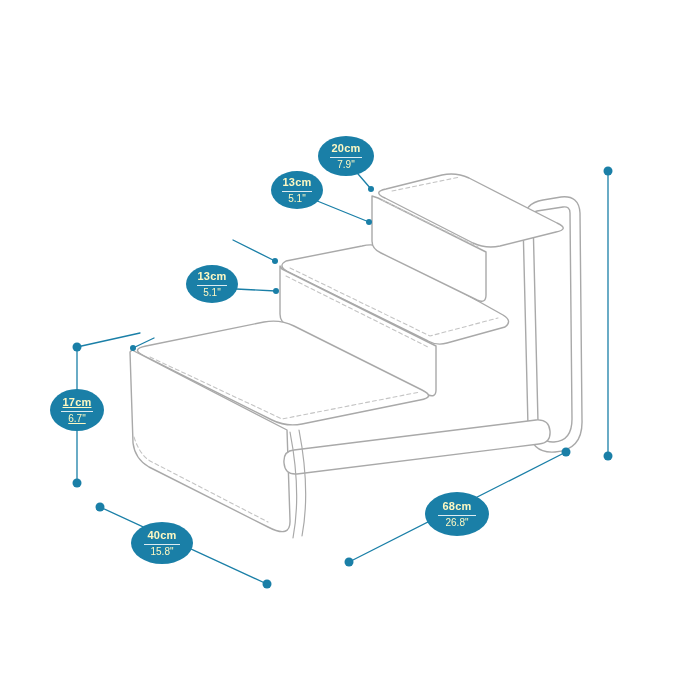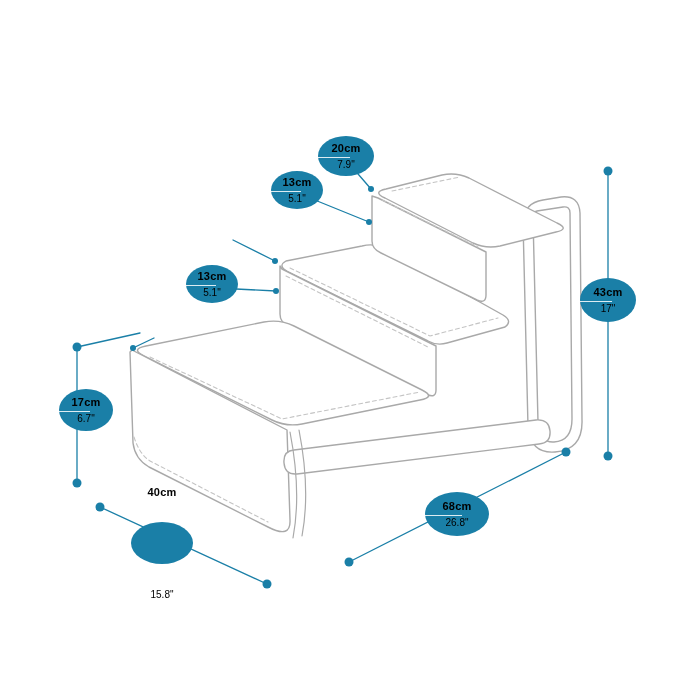--- a/index.html
+++ b/index.html
@@ -4,22 +4,22 @@
 <style>
   html,body{margin:0;padding:0;background:#ffffff;}
   .stage{
     position:relative;width:700px;height:700px;background:#ffffff;overflow:hidden;
     font-family:"Liberation Sans",sans-serif;
   }
   .stage svg{position:absolute;left:0;top:0;}
   .badge{
     position:absolute;transform:translate(-50%,-50%);
     background:#1a7fa7;border-radius:50%;
-    display:flex;flex-direction:column;justify-content:center;
-    color:#000000;line-height:1.12;text-align:center;
+    display:flex;flex-direction:column;align-items:center;justify-content:center;
+    color:#fef9c3;line-height:1.12;text-align:center;
     box-shadow:0 0 0 1px rgba(255,255,255,0);
   }
   .badge .cm{font-size:11px;font-weight:bold;letter-spacing:.2px;}
   .badge .divider{display:block;width:58%;height:1px;background:rgba(255,255,255,.85);margin:2px 0 1px 0;}
   .badge .inch{font-size:10px;}
 </style>
 </head>
 <body>
 
 <div class="stage">
@@ -95,37 +95,32 @@
   </div>
 
 
   <div class="badge" style="left:212px;top:284px;width:52px;height:38px;">
     <span class="cm">13cm</span>
     <span class="divider"></span>
     <span class="inch">5.1"</span>
   </div>
 
 
-  <div class="badge" style="left:86px;top:410px;width:54px;height:42px;">
+  <div class="badge" style="left:77px;top:410px;width:54px;height:42px;text-decoration:underline;">
     <span class="cm">17cm</span>
     <span class="divider"></span>
     <span class="inch">6.7"</span>
   </div>
 
-  <div class="badge" style="left:162px;top:543px;width:62px;height:42px;gap:44px;">
+  <div class="badge" style="left:162px;top:543px;width:62px;height:42px;">
     <span class="cm">40cm</span>
     <span class="divider"></span>
     <span class="inch">15.8"</span>
   </div>
 
   <div class="badge" style="left:457px;top:514px;width:64px;height:44px;">
     <span class="cm">68cm</span>
     <span class="divider"></span>
     <span class="inch">26.8"</span>
   </div>
 
-  <div class="badge" style="left:608px;top:300px;width:56px;height:44px;">
-    <span class="cm">43cm</span>
-    <span class="divider"></span>
-    <span class="inch">17"</span>
-  </div>
 
 </div>
 
 </body></html>

